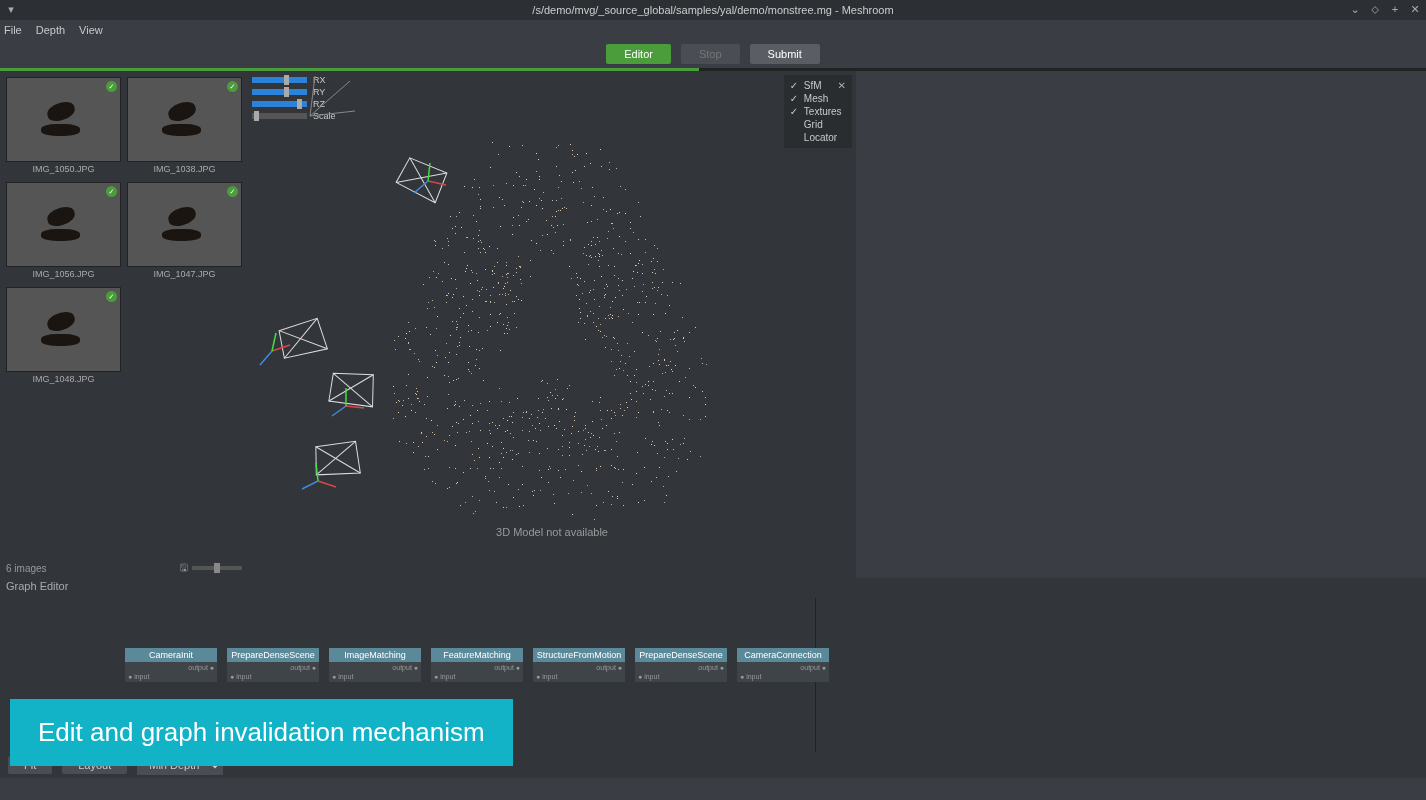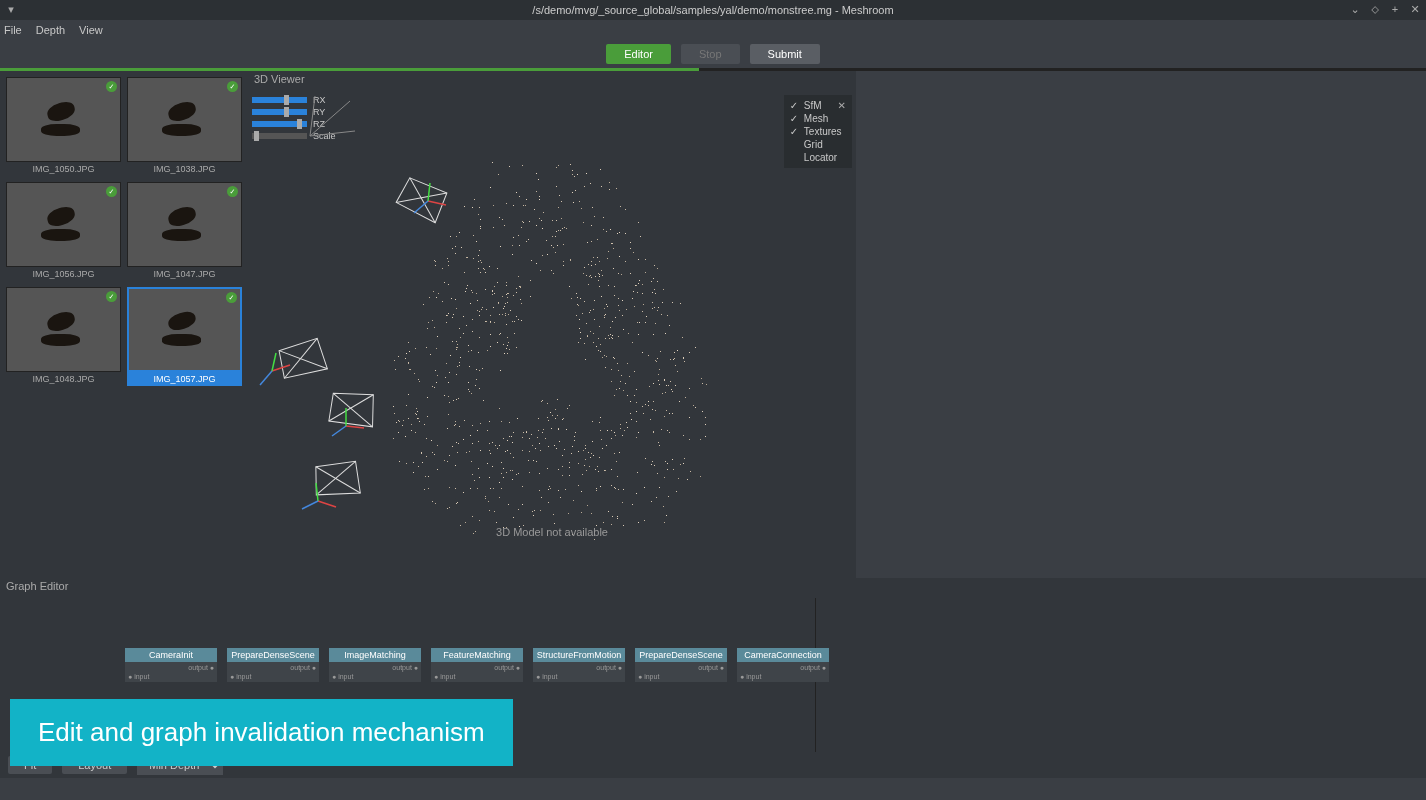--- a/index.html
+++ b/index.html
@@ -134,32 +134,34 @@
             <span class="check">✓</span>
           </div>
           <div class="name">IMG_1047.JPG</div>
         </div>
         <div class="thumb">
           <div class="img tree-thumb">
             <span class="check">✓</span>
           </div>
           <div class="name">IMG_1048.JPG</div>
         </div>
-        <div class="thumb selected">
-          <div class="img tree-thumb">
-            <span class="check">✓</span>
-          </div>
-          <div class="name">IMG_1057.JPG</div>
-        </div>
       </div>
+    <div class="images-footer">
+      <span>6 images</span>
+      <div style="display:flex;align-items:center;gap:4px">
+        <span style="font-size:10px">🖫</span>
+        <div class="mini-slider">
+            <div class="h" style="left:22px"></div>
+          </div>
+      </div>
+    </div>
   </div>
 
 
   <div class="panel viewer3d-panel">
-    <div class="panel-header">3D Viewer</div>
     <div class="viewer3d-body">
       <div class="sliders">
         <div class="slider-row">
             <div class="track">
               <div class="handle" style="left:32px"></div>
             </div>
             <span>RX</span>
           </div>
         <div class="slider-row">
             <div class="track">

